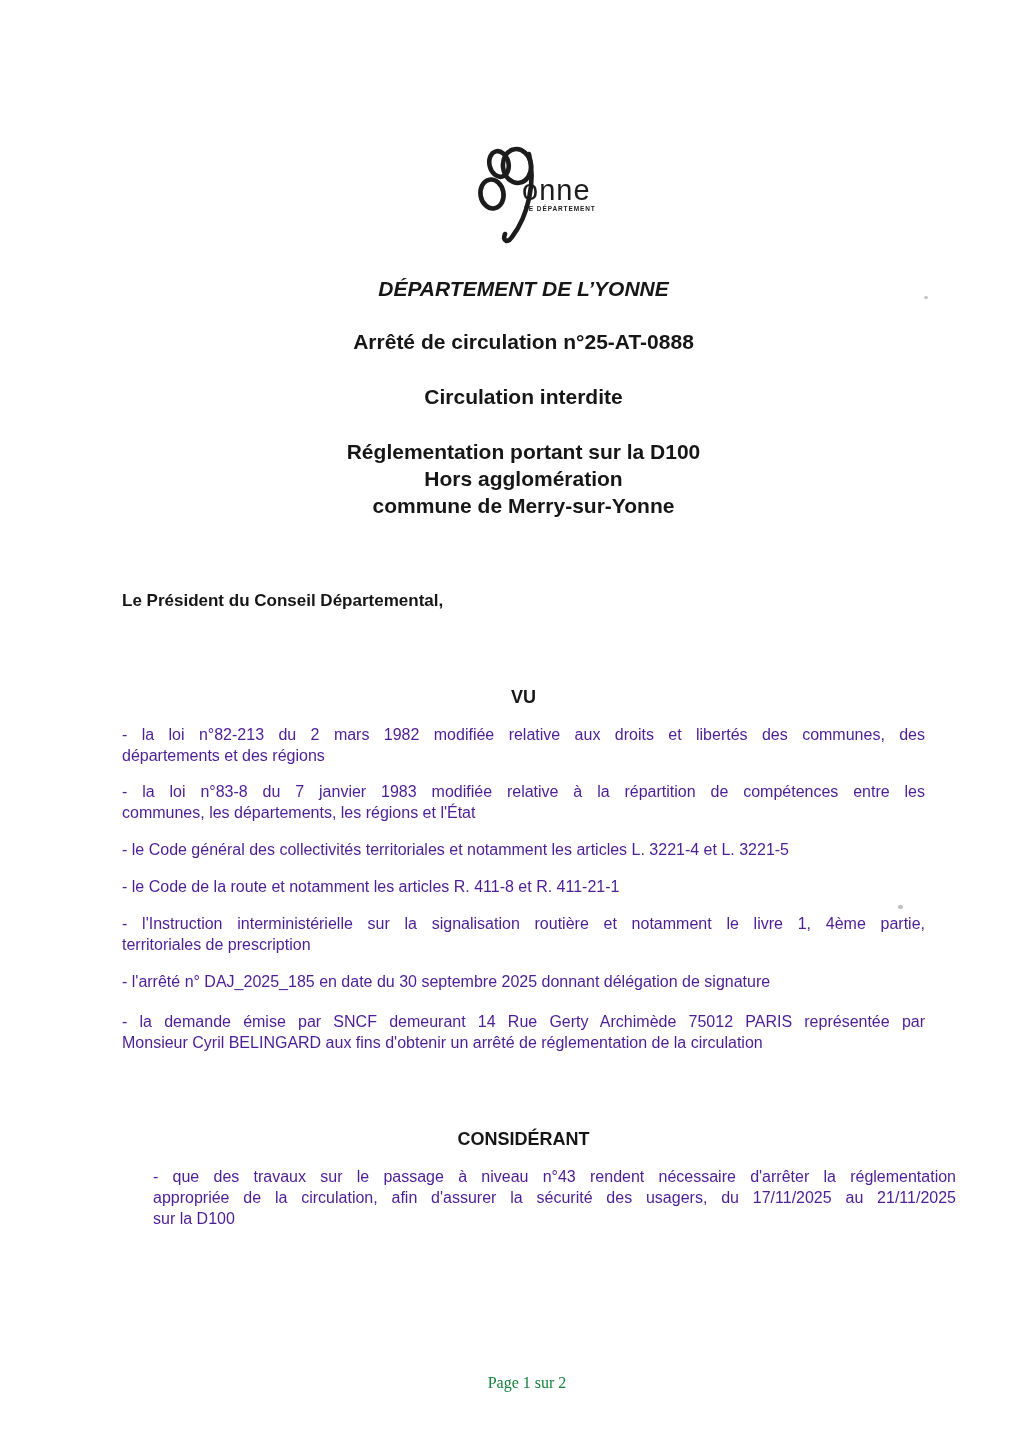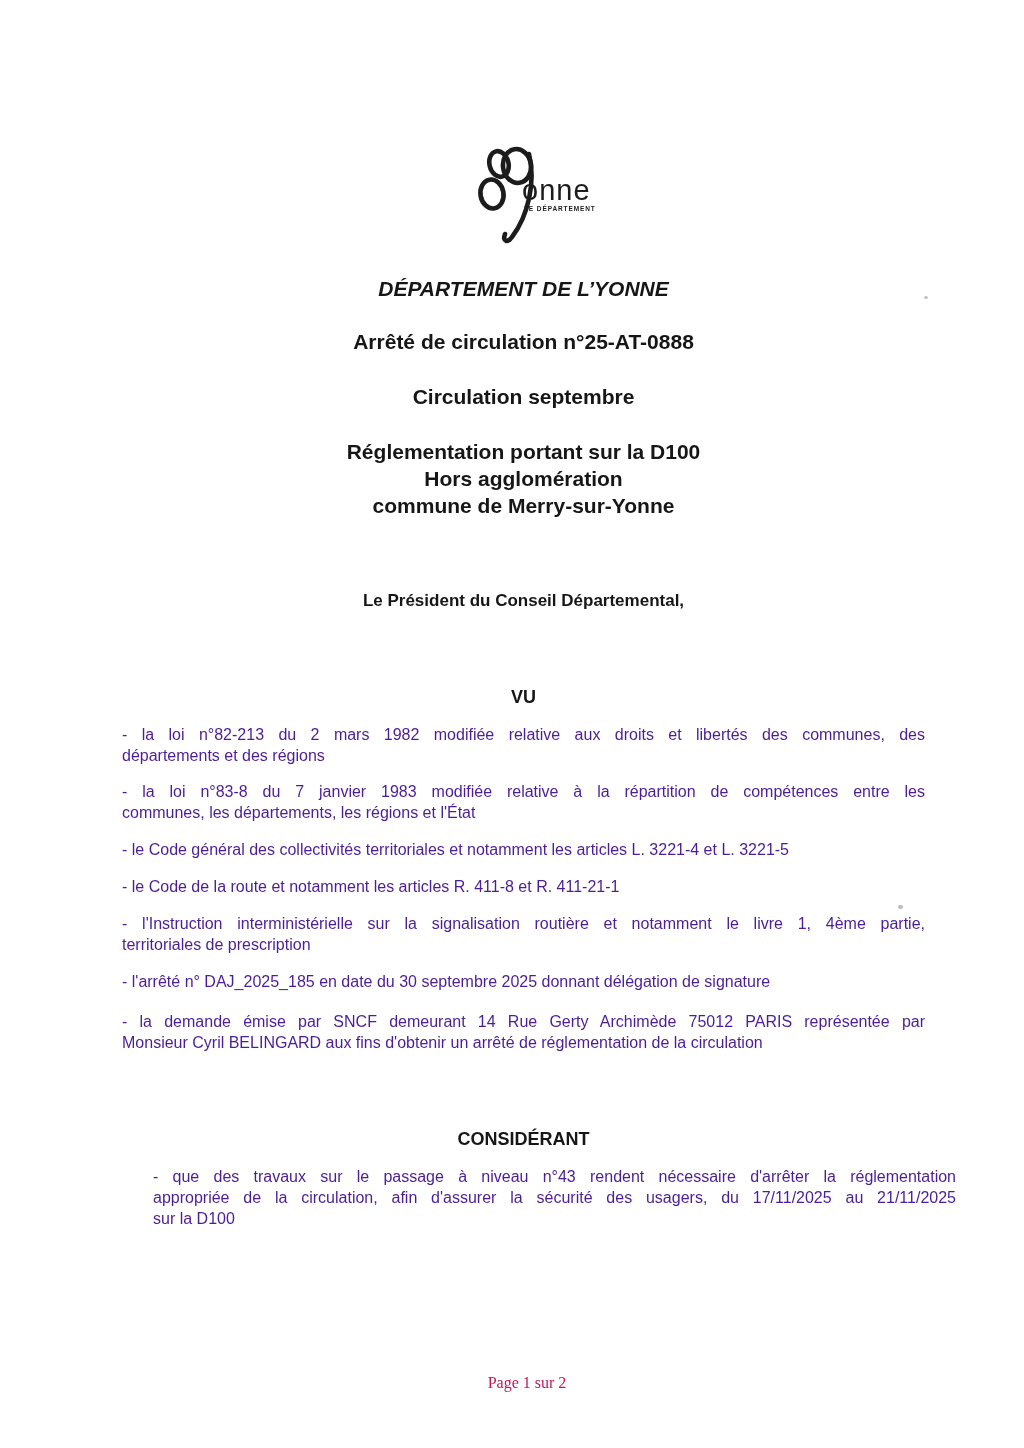--- a/index.html
+++ b/index.html
@@ -29,21 +29,21 @@
     margin: 0;
   }
   .t1 { top: 277px; font-size: 21px; font-style: italic; }
   .t2 { top: 330px; font-size: 21px; }
   .t3 { top: 385px; font-size: 21px; }
   .scope { top: 438px; font-size: 21px; line-height: 27px; }
 
   .issuer {
     position: absolute;
     left: 122px; top: 591px; width: 803px;
-    text-align: center;
+    text-align: left;
     font-weight: 700;
     font-size: 17px;
     color: #161616;
   }
 
   .sec-heading {
     position: absolute;
     left: 122px; width: 803px;
     text-align: center;
     font-weight: 700;
@@ -73,21 +73,21 @@
   .p6 { top: 971px; }
   .p7 { top: 1011px; }
   .p8 { top: 1166px; margin-left: 31px; }
 
   .footer {
     position: absolute;
     left: 30px; right: 0; top: 1374px;
     text-align: center;
     font-family: "Liberation Serif", serif;
     font-size: 16px;
-    color: #be185d;
+    color: #15803d;
   }
 
   
   .speck-a { position: absolute; left: 924px; top: 296px; width: 4px; height: 3px; background: #c2c2c2; border-radius: 50%; }
   .speck-b { position: absolute; left: 898px; top: 905px; width: 5px; height: 4px; background: #bdbdbd; border-radius: 2px; }
 </style>
 </head>
 <body>
 
 <div class="page">
@@ -101,21 +101,21 @@
         <ellipse cx="55" cy="28" rx="14" ry="17" stroke-width="4.6" transform="rotate(-8 55 28)"></ellipse>
         <path d="M 67 16 C 74 44 66 78 50 99 C 46 105 40 104 43 96" stroke-width="4.6"></path>
       </g>
       <text x="60" y="62" class="logo-onne">onne</text>
       <text x="62" y="73" class="logo-tagline">LE DÉPARTEMENT</text>
     </svg>
   </div>
 
   <h1 class="col-center t1">DÉPARTEMENT DE L’YONNE</h1>
   <h2 class="col-center t2">Arrêté de circulation n°25-AT-0888</h2>
-  <h3 class="col-center t3">Circulation septembre</h3>
+  <h3 class="col-center t3">Circulation interdite</h3>
 
   <div class="col-center scope">
     <div>Réglementation portant sur la D100</div>
     <div>Hors agglomération</div>
     <div>commune de Merry-sur-Yonne</div>
   </div>
 
   <div class="issuer">Le Président du Conseil Départemental,</div>
 
   <div class="sec-heading vu">VU</div>

